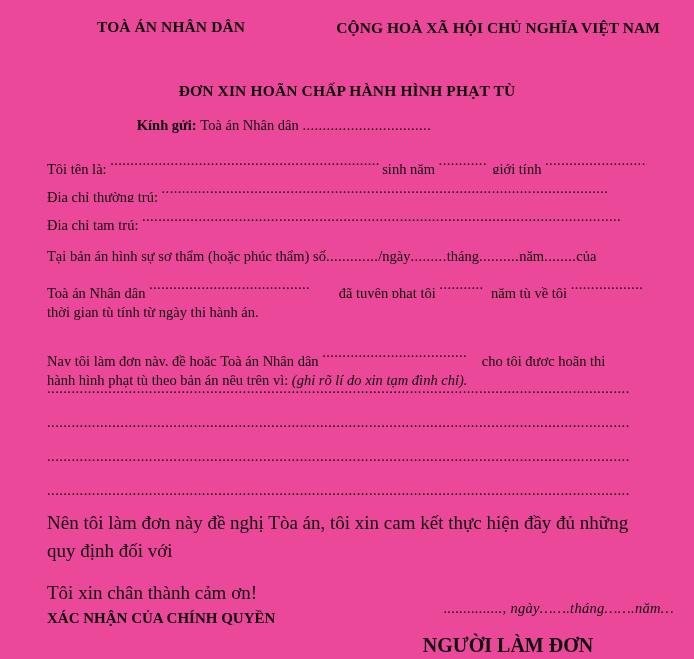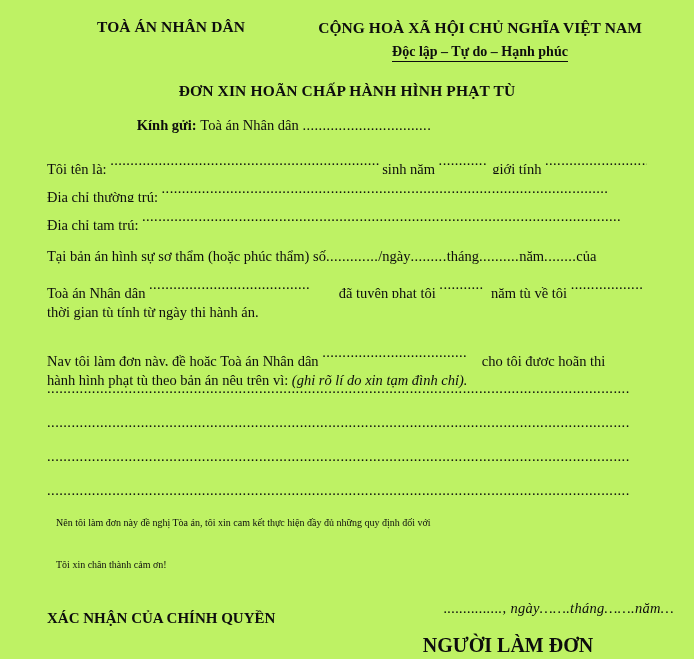--- a/index.html
+++ b/index.html
@@ -11,21 +11,21 @@
   body {
     font-family: "Liberation Serif", "DejaVu Serif", serif;
     color: #0d0d0d;
     -webkit-font-smoothing: antialiased;
   }
   .page {
     position: relative;
     width: 694px;
     height: 659px;
     margin: 0;
-    background: #bef264;
+    background: #ec4899;
     overflow: hidden;
   }
 
   
   .header {
     position: absolute;
     top: 18px;
     left: 0;
     width: 694px;
     height: 56px;
@@ -39,21 +39,21 @@
     font-weight: bold;
     font-size: 15.5px;
     letter-spacing: 0.1px;
     white-space: nowrap;
   }
   .hdr-right {
     position: absolute;
     left: 300px;
     top: 0;
     width: 360px;
-    text-align: center;
+    text-align: right;
   }
   .hdr-country {
     font-weight: bold;
     font-size: 15.5px;
     letter-spacing: 0.05px;
     white-space: nowrap;
     line-height: 1.25;
   }
   .hdr-motto {
     font-weight: bold;
@@ -129,24 +129,24 @@
     line-height: 14px;
     font-size: 14.5px;
     letter-spacing: 0.45px;
     white-space: nowrap;
     overflow: hidden;
   }
 
   
   .closing {
     position: absolute;
-    left: 56px;
+    left: 47px;
     top: 509px;
     width: 600px;
-    font-size: 10px;
+    font-size: 19px;
   }
   .closing p {
     margin: 0;
     line-height: 28px;
   }
   .thanks {
     margin-top: 14px !important;
   }
 
   
@@ -184,21 +184,20 @@
 </style>
 </head>
 <body>
 
 <div class="page">
 
   <div class="header">
     <div class="hdr-left">TOÀ ÁN NHÂN DÂN</div>
     <div class="hdr-right">
       <div class="hdr-country">CỘNG HOÀ XÃ HỘI CHỦ NGHĨA VIỆT NAM</div>
-      <div class="hdr-motto">Độc lập – Tự do – Hạnh phúc</div>
     </div>
   </div>
 
   <div class="doc-title">ĐƠN XIN HOÃN CHẤP HÀNH HÌNH PHẠT TÙ</div>
 
   <div class="recipient">
     <b>Kính gửi:</b><span>&nbsp;</span><span>Toà án Nhân dân</span><span>&nbsp;</span><span class="dots">................................</span>
   </div>
 
   <div class="body-block">

